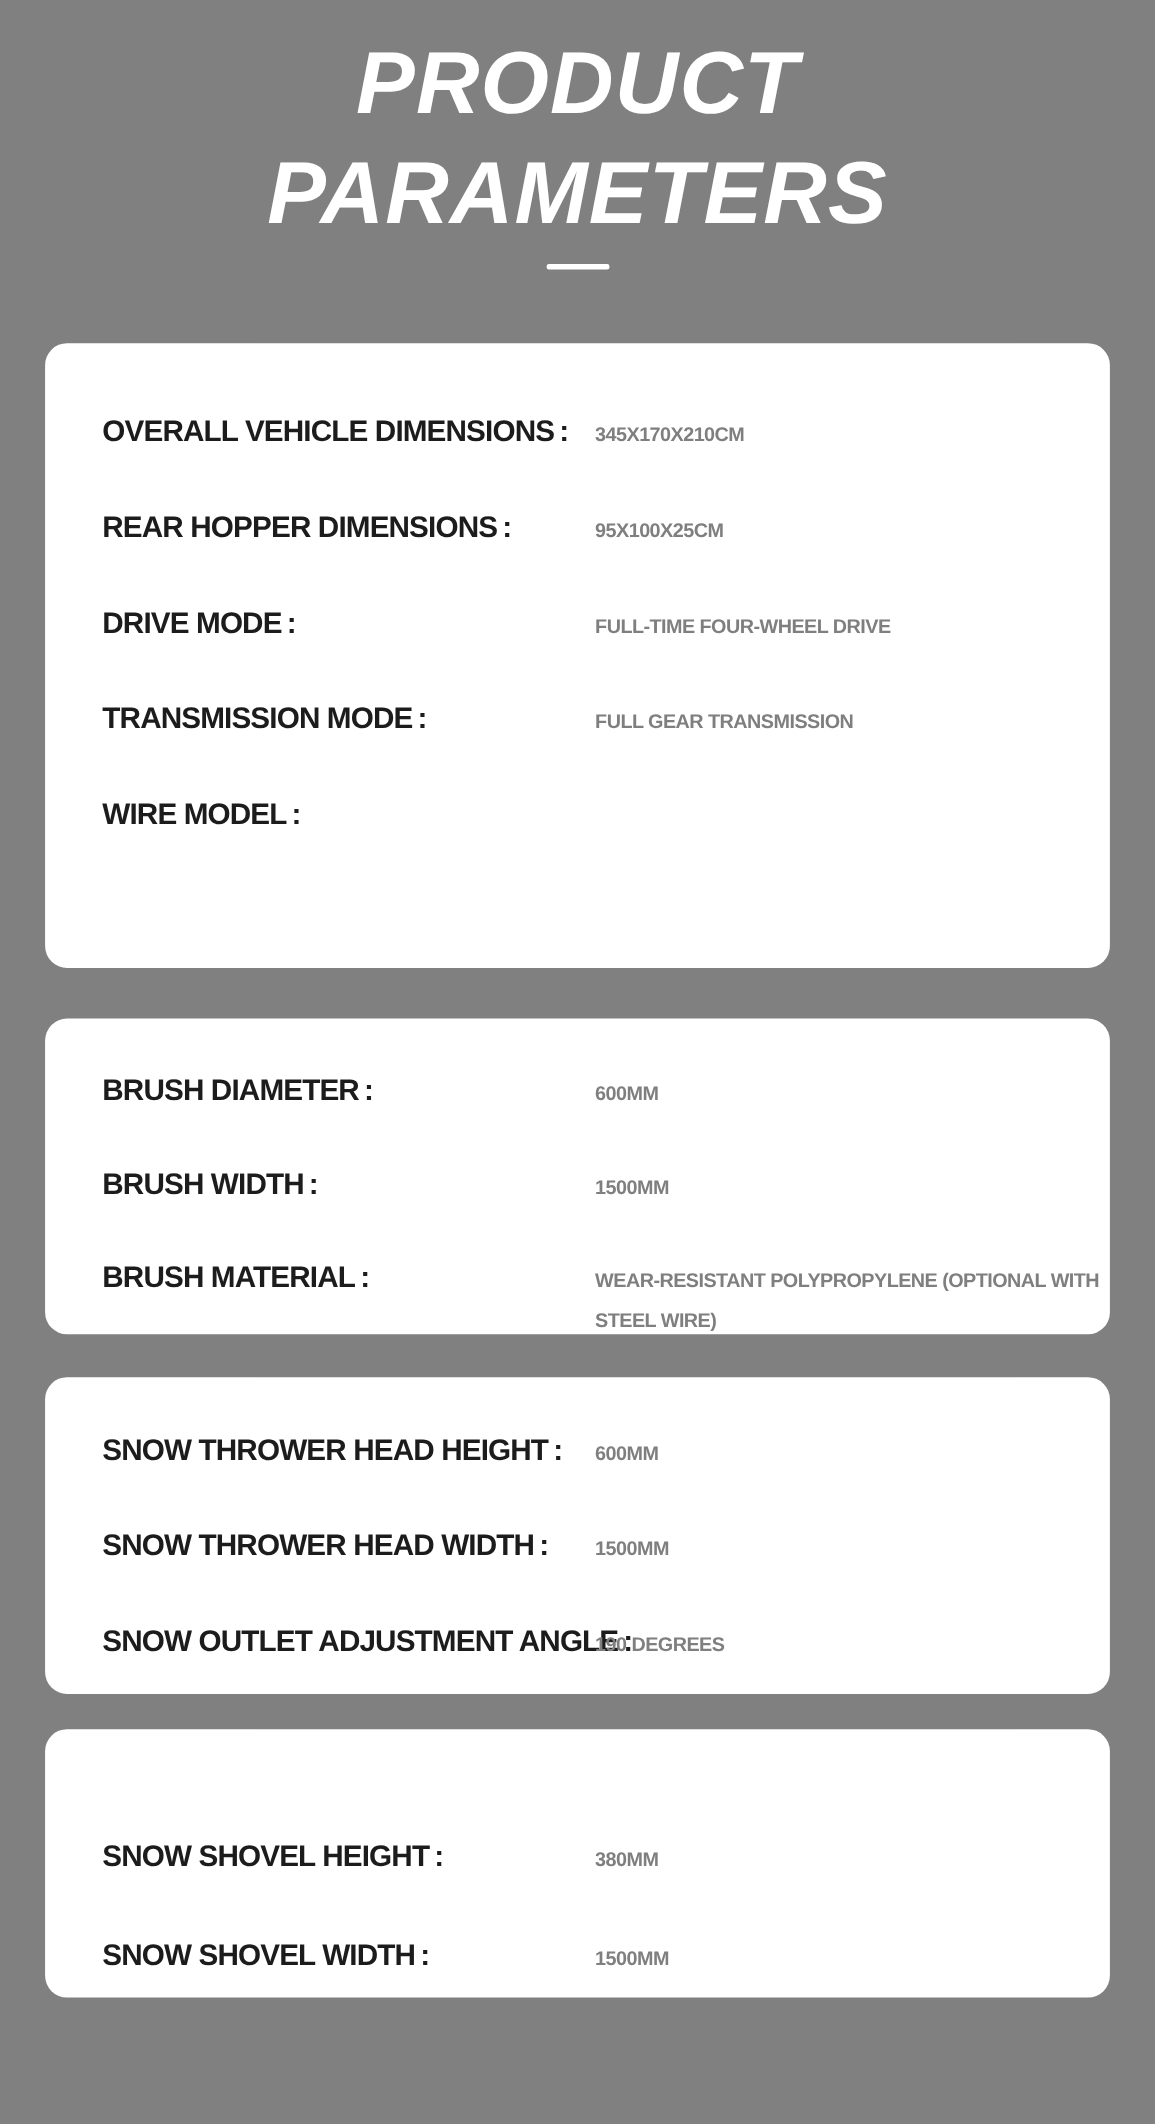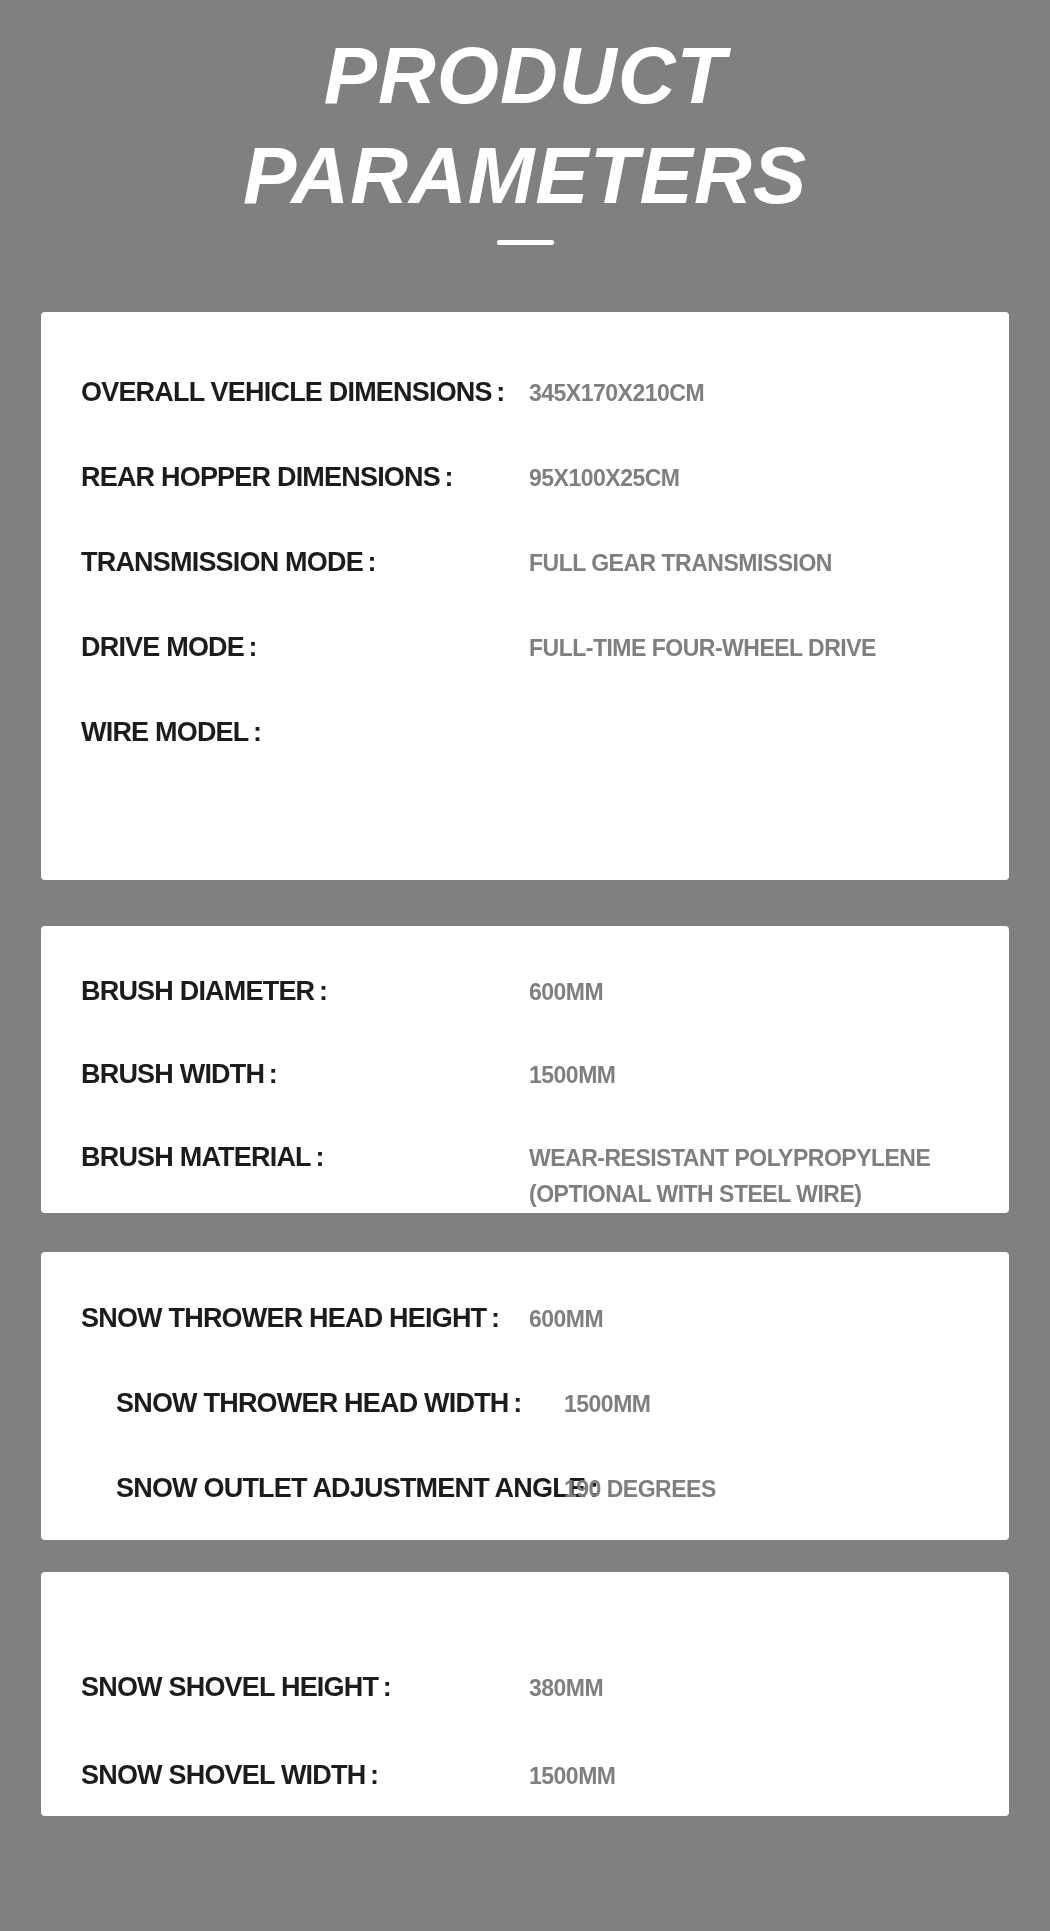--- a/index.html
+++ b/index.html
@@ -20,46 +20,46 @@
   .title-dash {
     width: 57px; height: 5px;
     background: #ffffff;
     margin: 14px auto 0 auto;
     border-radius: 2px;
   }
   .card {
     width: 968px;
     margin-left: 41px;
     background: #ffffff;
-    border-radius: 4px;
+    border-radius: 20px;
     box-sizing: border-box;
-    padding-left: 40px;
+    padding-left: 52px;
     padding-right: 8px;
   }
   .card-1 { margin-top: 67px; height: 568px; padding-top: 62px; }
   .card-2 { margin-top: 46px; height: 287px; padding-top: 47px; }
   .card-3 { margin-top: 39px; height: 288px; padding-top: 48px; }
   .card-4 { margin-top: 32px; height: 244px; padding-top: 97px; }
 
   .row { display: flex; align-items: baseline; }
   .card-1 .row + .row { margin-top: 48px; }
   .card-2 .row + .row { margin-top: 46px; }
-  .card-3 .row + .row { margin-top: 48px; margin-left: 35px; }
+  .card-3 .row + .row { margin-top: 48px; }
   .card-4 .row + .row { margin-top: 51px; }
 
   .param-label {
     flex: none; width: 448px;
     font-size: 27px; line-height: 36px;
     font-weight: 700; letter-spacing: -0.8px;
     color: #1c1c1c;
     white-space: nowrap;
   }
   .param-value {
     flex: 1;
-    font-size: 23px; line-height: 36px;
+    font-size: 18px; line-height: 36px;
     font-weight: 700; letter-spacing: -0.5px;
     color: #7f7f7f;
   }
 </style>
 </head>
 <body>
 
 <main>
 
   <h1 class="page-title">
@@ -71,26 +71,26 @@
   <section class="card card-1">
     <div class="row">
       <div class="param-label">OVERALL VEHICLE DIMENSIONS :</div>
       <div class="param-value">345X170X210CM</div>
     </div>
     <div class="row">
       <div class="param-label">REAR HOPPER DIMENSIONS :</div>
       <div class="param-value">95X100X25CM</div>
     </div>
     <div class="row">
+      <div class="param-label">DRIVE MODE :</div>
+      <div class="param-value">FULL-TIME FOUR-WHEEL DRIVE</div>
+    </div>
+    <div class="row">
       <div class="param-label">TRANSMISSION MODE :</div>
       <div class="param-value">FULL GEAR TRANSMISSION</div>
-    </div>
-    <div class="row">
-      <div class="param-label">DRIVE MODE :</div>
-      <div class="param-value">FULL-TIME FOUR-WHEEL DRIVE</div>
     </div>
     <div class="row">
       <div class="param-label">WIRE MODEL :</div>
     </div>
   </section>
 
   <section class="card card-2">
     <div class="row">
       <div class="param-label">BRUSH DIAMETER :</div>
       <div class="param-value">600MM</div>

